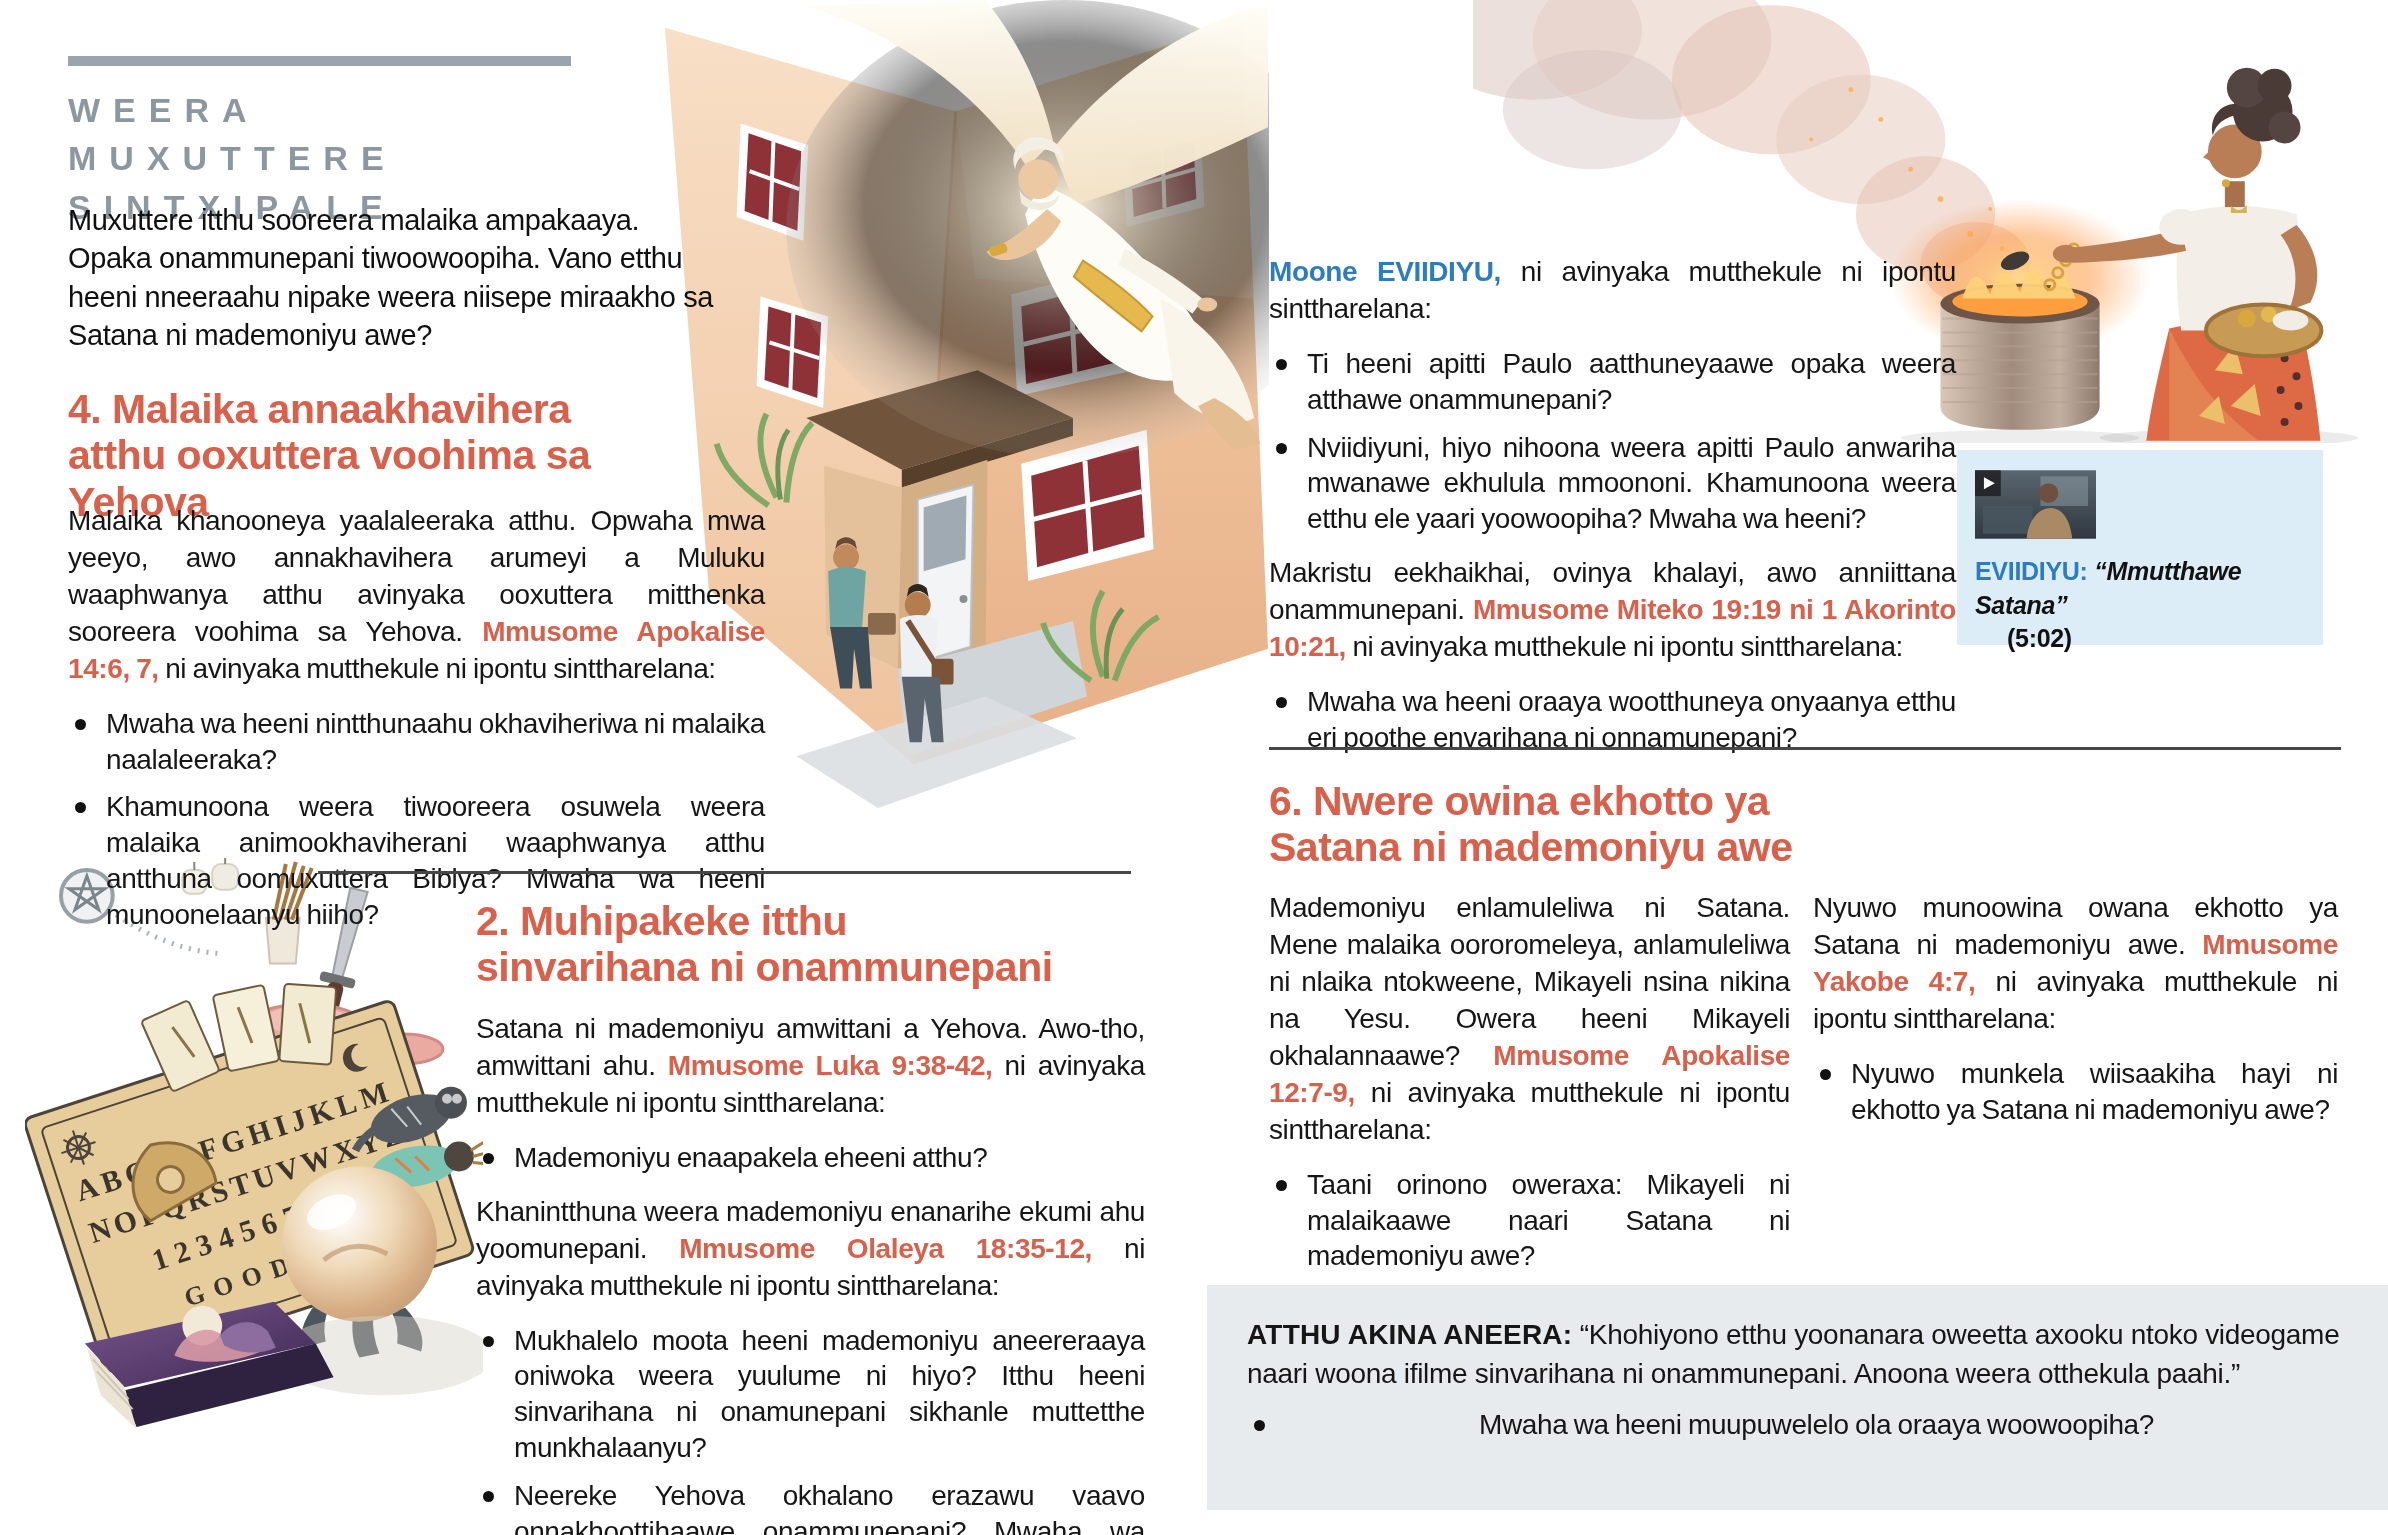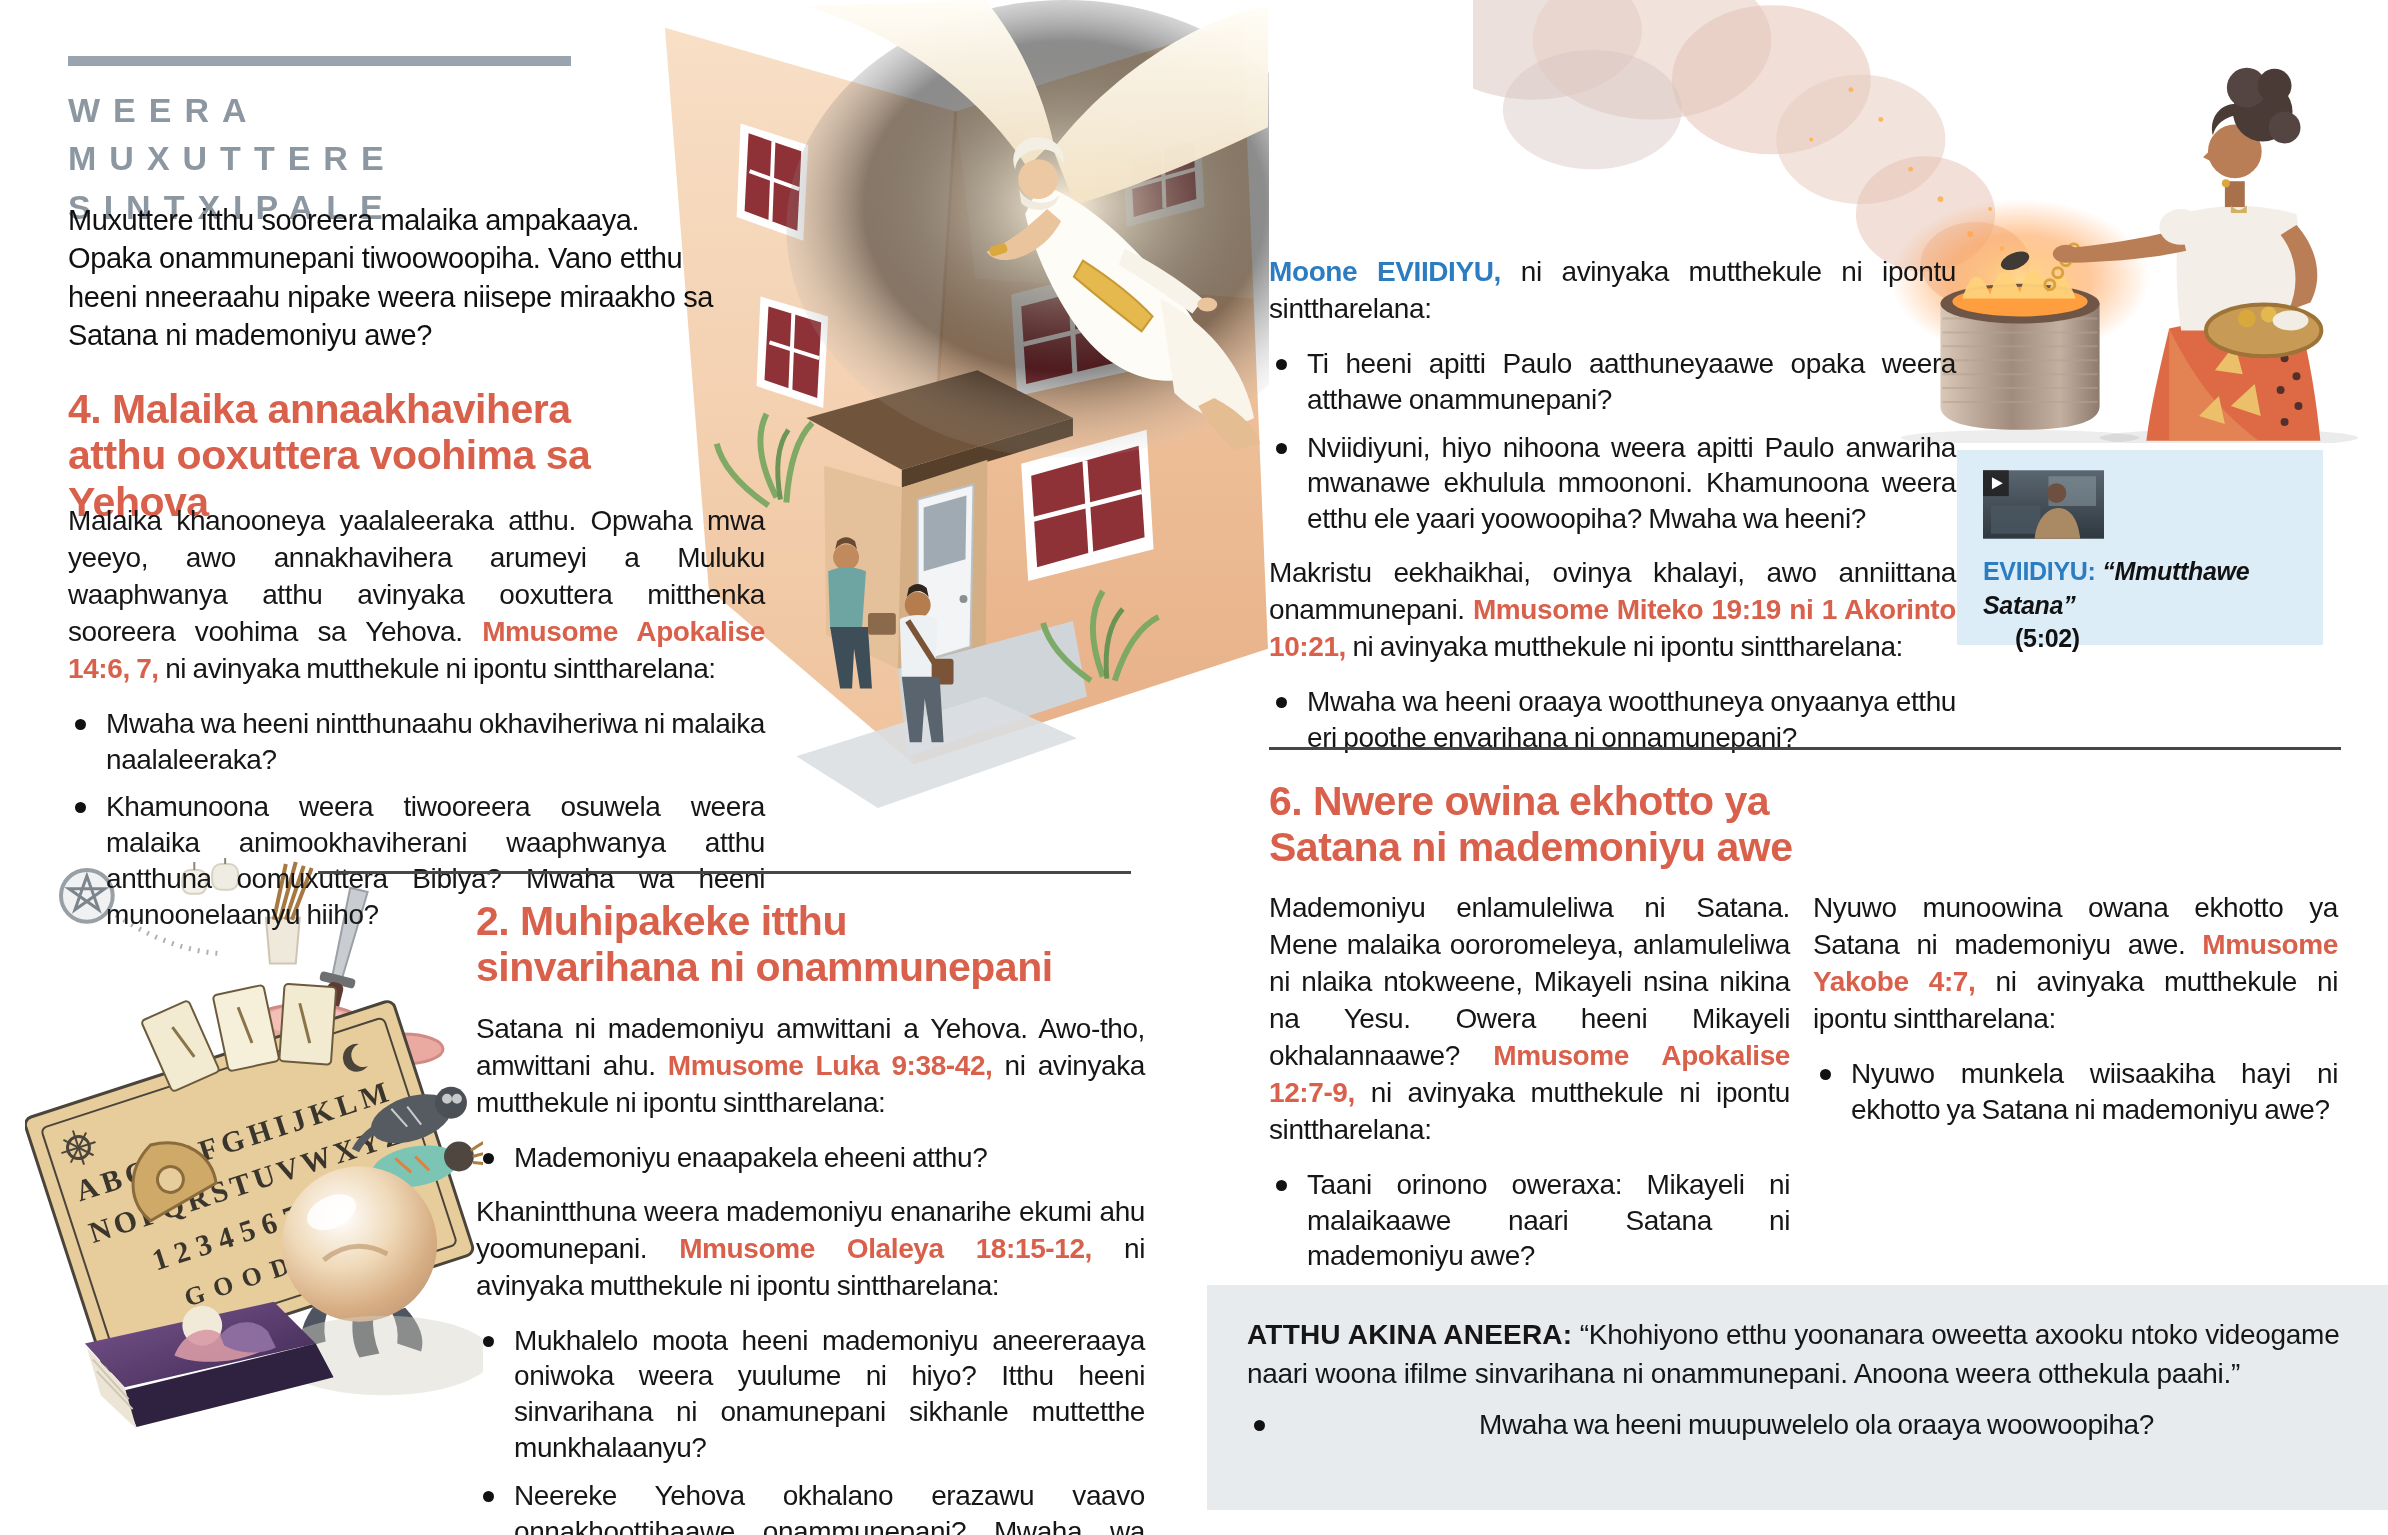--- a/index.html
+++ b/index.html
@@ -24,21 +24,21 @@
   .s4-stack{left:68px;top:495px;width:697px;}
   .s5-stack{left:476px;top:1003px;width:669px;}
   .rightA-stack{left:1269px;top:246px;width:687px;}
   .s6a-stack{left:1269px;top:882px;width:521px;}
   .s6b-stack{left:1813px;top:882px;width:525px;}
   .scripture{color:#d9604b;font-weight:700;}
   .blue-lead{color:#2b7cc0;font-weight:700;}
   .divider{background:#474747;height:3px;}
   .div1{left:318px;top:871px;width:813px;}
   .div2{left:1269px;top:747px;width:1072px;}
-  .video-box{left:1957px;top:450px;width:366px;height:195px;background:#ddedf8;padding:20px 26px;box-sizing:border-box;}
+  .video-box{left:1957px;top:450px;width:366px;height:195px;background:#ddedf8;padding:20px 18px;box-sizing:border-box;}
   .video-thumb{display:block;width:121px;height:69px;cursor:pointer;}
   .video-caption{margin-top:16px;font-size:25px;line-height:1.34;letter-spacing:-0.3px;}
   .video-caption .lbl{color:#2b7cc0;font-weight:700;}
   .video-caption .ttl{font-weight:700;font-style:italic;color:#121212;}
   .video-caption .dur{font-weight:700;color:#121212;margin-left:32px;}
   .note-box{left:1207px;top:1285px;width:1181px;height:225px;background:#e8ebee;padding:30px 40px;box-sizing:border-box;}
   .note-box p{font-size:28px;line-height:1.4;letter-spacing:-0.3px;margin:0 0 14px 0;text-align:left;}
   .note-box .lbl{font-weight:700;letter-spacing:0.2px;}
   .note-box ul.dots li{margin-bottom:0;text-align:center;}
   svg{display:block;}
@@ -395,21 +395,21 @@
   </div>
 
   <div class="abs divider div1"></div>
 
   <h2 class="abs sec h5">2. Muhipakeke itthu sinvarihana ni onammunepani</h2>
   <div class="abs s5-stack">
     <p class="body-text"><span>Satana ni mademoniyu amwittani a Yehova. Awo-tho, amwittani ahu. </span><span class="scripture">Mmusome Luka 9:38-42,</span><span> ni avinyaka mutthekule ni ipontu sinttharelana:</span></p>
     <ul class="dots">
       <li>Mademoniyu enaapakela eheeni atthu?</li>
     </ul>
-    <p class="body-text"><span>Khanintthuna weera mademoniyu enanarihe ekumi ahu yoomunepani. </span><span class="scripture">Mmusome Olaleya 18:15-12,</span><span> ni avinyaka mutthekule ni ipontu sinttharelana:</span></p>
+    <p class="body-text"><span>Khanintthuna weera mademoniyu enanarihe ekumi ahu yoomunepani. </span><span class="scripture">Mmusome Olaleya 18:35-12,</span><span> ni avinyaka mutthekule ni ipontu sinttharelana:</span></p>
     <ul class="dots">
       <li>Mukhalelo moota heeni mademoniyu aneereraaya oniwoka weera yuulume ni hiyo? Itthu heeni sinvarihana ni onamunepani sikhanle muttetthe munkhalaanyu?</li>
       <li>Neereke Yehova okhalano erazawu vaavo onnakhoottihaawe onammunepani? Mwaha wa heeni?</li>
     </ul>
   </div>
 
   <div class="abs rightA-stack">
     <p class="body-text"><span class="blue-lead">Moone EVIIDIYU,</span><span> ni avinyaka mutthekule ni ipontu sinttharelana:</span></p>
     <ul class="dots">
       <li>Ti heeni apitti Paulo aatthuneyaawe opaka weera atthawe onammunepani?</li>

